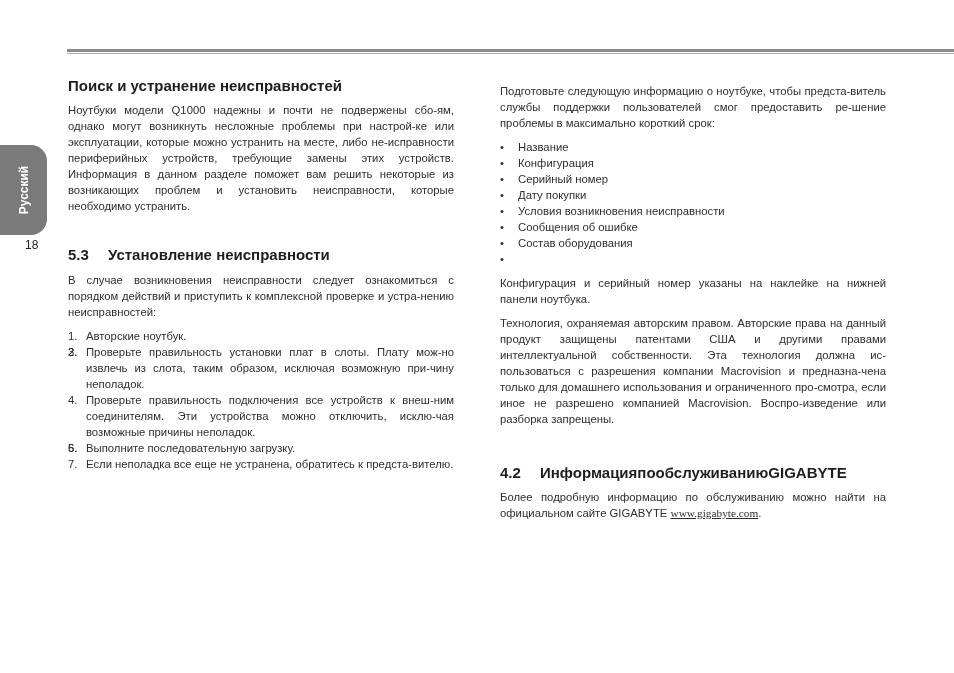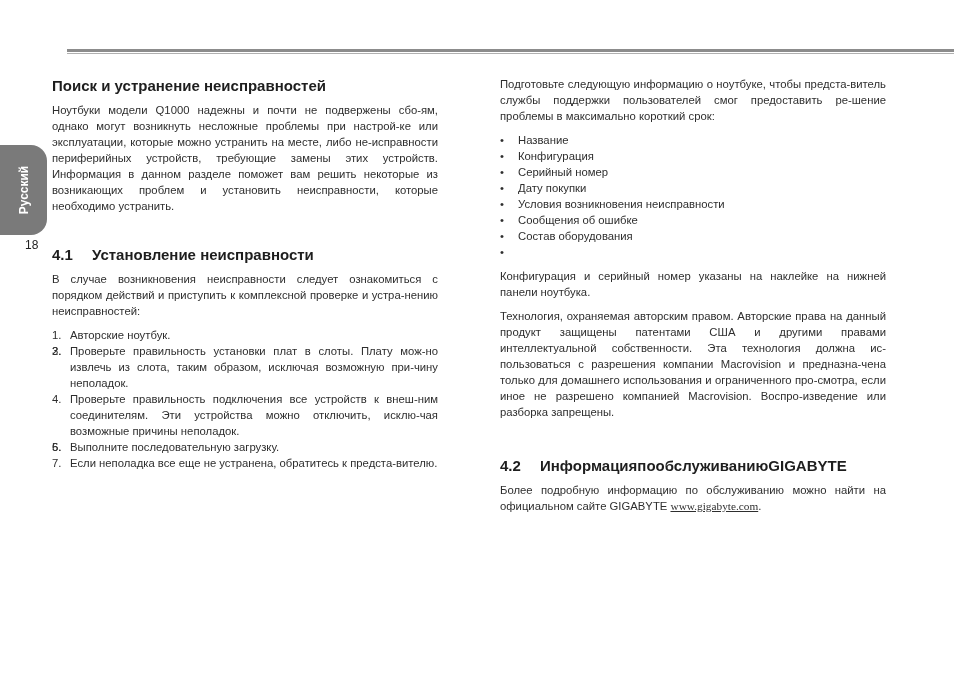--- a/index.html
+++ b/index.html
@@ -10,28 +10,28 @@
     .rule .gap { height: 1px; background: #ffffff; }
     .rule .thin { height: 1px; background: #b0b0b0; }
 
     .tab { position: absolute; left: 0; top: 145px; width: 47px; height: 90px;
            background: #7a7a7a; border-radius: 0 16px 16px 0; }
     .tab-label { position: absolute; left: 50%; top: 50%; transform: translate(-50%, -50%) rotate(-90deg);
                  color: #ffffff; font-weight: bold; font-size: 12px; white-space: nowrap; }
     .page-num { position: absolute; left: 25px; top: 238px; font-size: 12px; color: #222; text-align: center; }
 
     .col { position: absolute; font-size: 11.3px; line-height: 16px; color: #2e2e2e; }
-    .col-left { left: 52px; top: 76px; width: 386px; }
+    .col-left { left: 68px; top: 76px; width: 386px; }
     .col-right { left: 500px; top: 76px; width: 386px; }
 
     h1.sec { font-size: 15px; font-weight: bold; margin: 0 0 6px 0; color: #1e1e1e; line-height: 20px; }
     h2.sub { font-size: 15px; font-weight: bold; margin: 0 0 6px 0; color: #1e1e1e; line-height: 20px; }
     h2.sub .num { display: inline-block; width: 40px; }
     p { margin: 0; text-align: justify; }
-    .mb8 { margin-bottom: 8px; }
+    .mb8 { margin-bottom: 8px; margin-top: 7px; }
     .mb16 { margin-bottom: 31px; }
 
     ol.steps { list-style: none; margin: 0; padding: 0; }
     ol.steps li { position: relative; padding-left: 18px; text-align: justify; }
     ol.steps li .n { position: absolute; left: 0; top: 0; }
 
     ul.bul { list-style: none; margin: 0; padding: 0; }
     ul.bul li { position: relative; padding-left: 18px; }
     ul.bul li .dot { position: absolute; left: 0; top: 0; }
 
@@ -49,21 +49,21 @@
 <div class="tab">
   <span class="tab-label">Русский</span>
 </div>
 <div class="page-num">18</div>
 
 <div class="col col-left">
   <h1 class="sec">Поиск и устранение неисправностей</h1>
   <p class="mb16">Ноутбуки модели Q1000 надежны и почти не подвержены сбо-ям, однако могут возникнуть несложные проблемы при настрой-ке или эксплуатации, которые можно устранить на месте, либо не-исправности периферийных устройств, требующие замены этих устройств. Информация в данном разделе поможет вам решить некоторые из возникающих проблем и установить неисправности, которые необходимо устранить.</p>
 
   <h2 class="sub">
-    <span class="num">4.1</span><span>Установление неисправности</span>
+    <span class="num">5.3</span><span>Установление неисправности</span>
   </h2>
   <p class="mb8">В случае возникновения неисправности следует ознакомиться с порядком действий и приступить к комплексной проверке и устра-нению неисправностей:</p>
 
   <ol class="steps">
     <li><span class="n">1.</span><span>Авторские ноутбук.</span></li>
     <li><span class="n">2.</span></li>
     <li><span class="n">3.</span><span>Проверьте правильность установки плат в слоты. Плату мож-но извлечь из слота, таким образом, исключая возможную при-чину неполадок.</span></li>
     <li><span class="n">4.</span><span>Проверьте правильность подключения все устройств к внеш-ним соединителям. Эти устройства можно отключить, исклю-чая возможные причины неполадок.</span></li>
     <li><span class="n">5.</span></li>
     <li><span class="n">6.</span><span>Выполните последовательную загрузку.</span></li>

